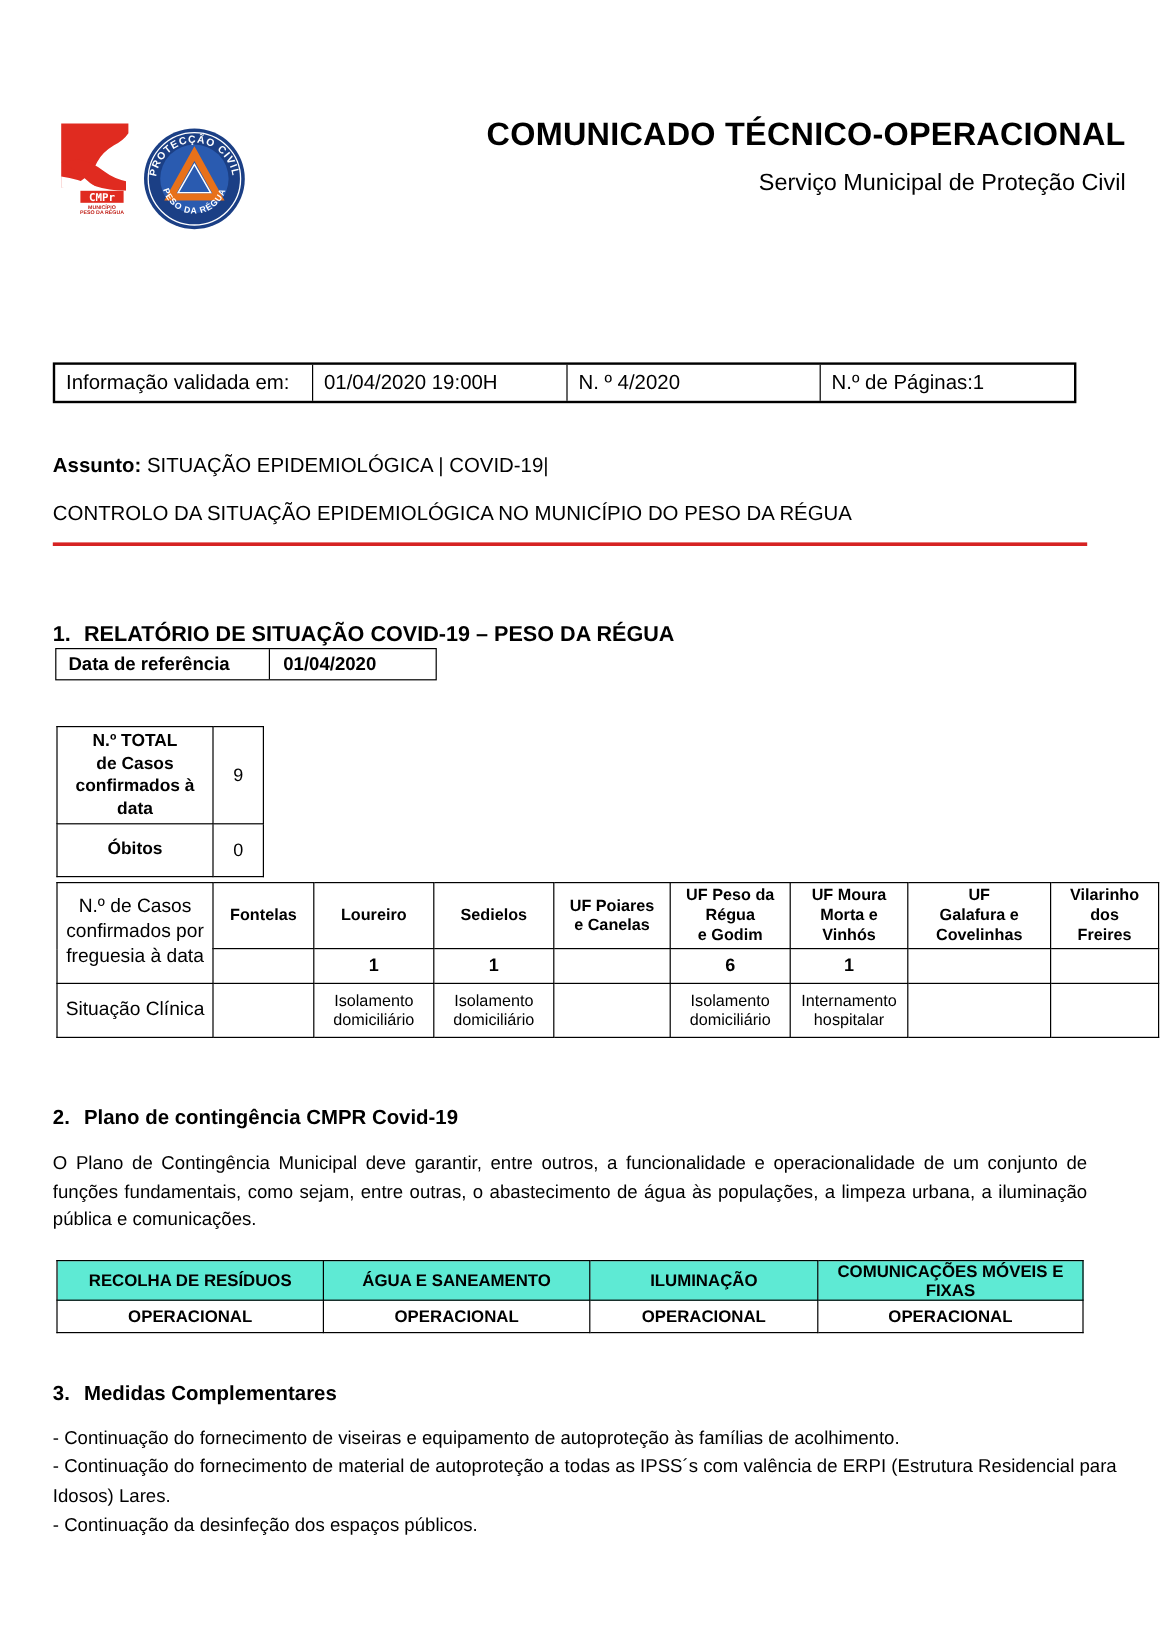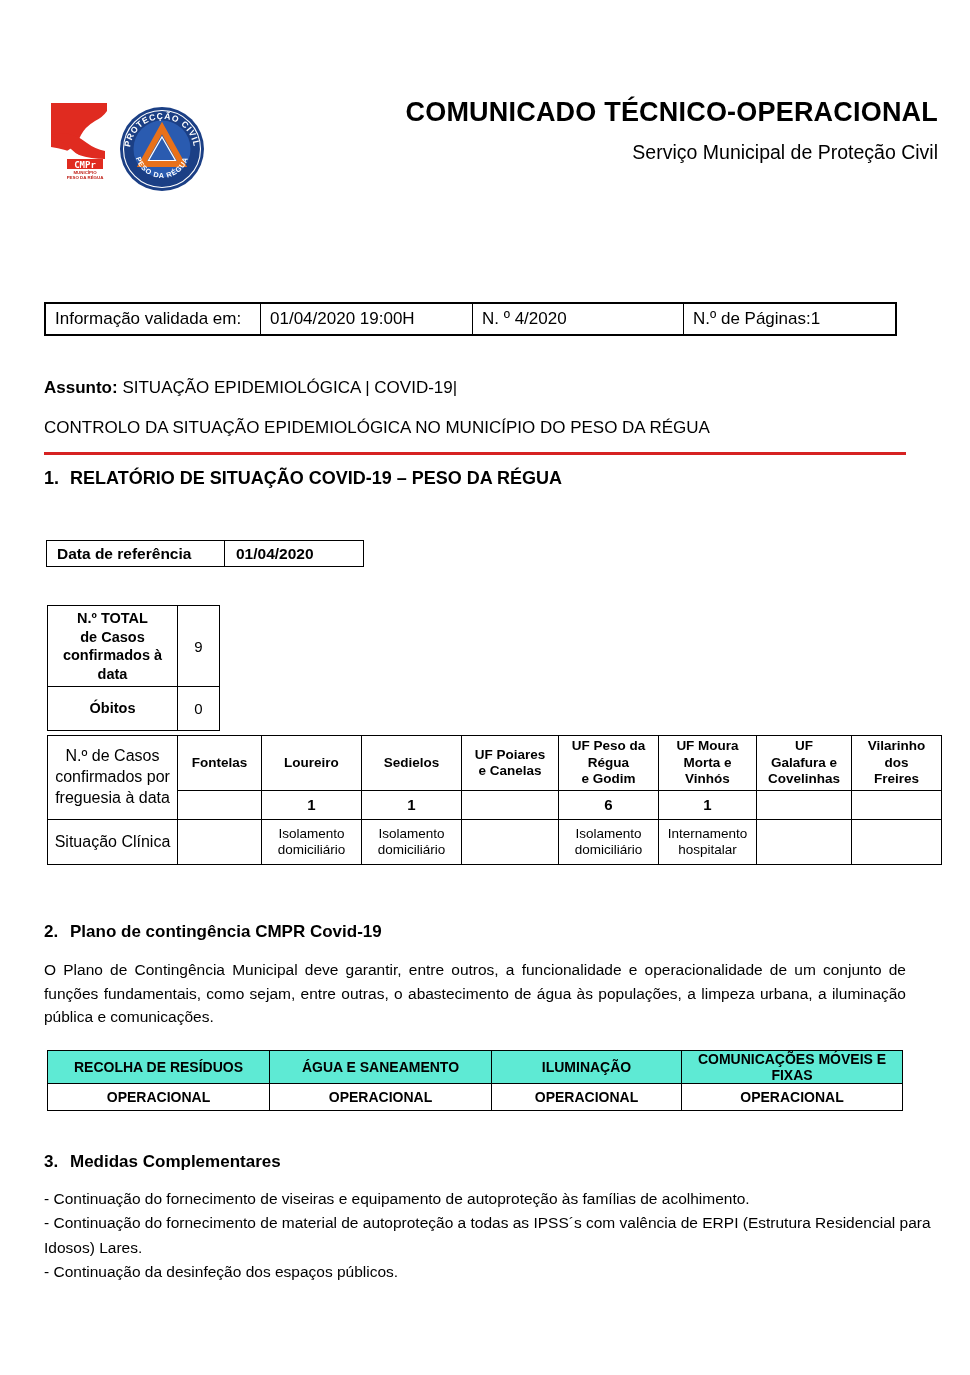--- a/index.html
+++ b/index.html
@@ -130,21 +130,21 @@
   }
 
   
   .sec-heading {
     position: absolute;
     font-size: 18px;
     font-weight: bold;
     white-space: nowrap;
   }
   .sec-heading .num { display: inline-block; width: 26px; }
-  #sec1 { left: 44px; top: 468px; }
+  #sec1 { left: 44px; top: 518px; }
   #sec2 { left: 44px; top: 922px; font-size: 17px; }
   #sec3 { left: 44px; top: 1152px; font-size: 17px; }
 
   
   .data-ref {
     position: absolute;
     left: 46px;
     top: 540px;
     width: 318px;
     height: 27px;
@@ -240,21 +240,21 @@
     font-weight: normal;
     font-size: 13.5px;
     vertical-align: middle;
   }
   .freg .c-fontelas   { width: 84px; }
   .freg .c-loureiro   { width: 100px; }
   .freg .c-sedielos   { width: 100px; }
   .freg .c-poiares    { width: 97px; }
   .freg .c-regua      { width: 100px; }
   .freg .c-moura      { width: 98px; }
-  .freg .c-galafura   { width: 95px; }
+  .freg .c-galafura   { width: 119px; }
   .freg .c-vilarinho  { width: 90px; }
 
   
   .para2 {
     position: absolute;
     left: 44px;
     top: 958px;
     width: 862px;
     font-size: 15.5px;
     line-height: 1.52;

